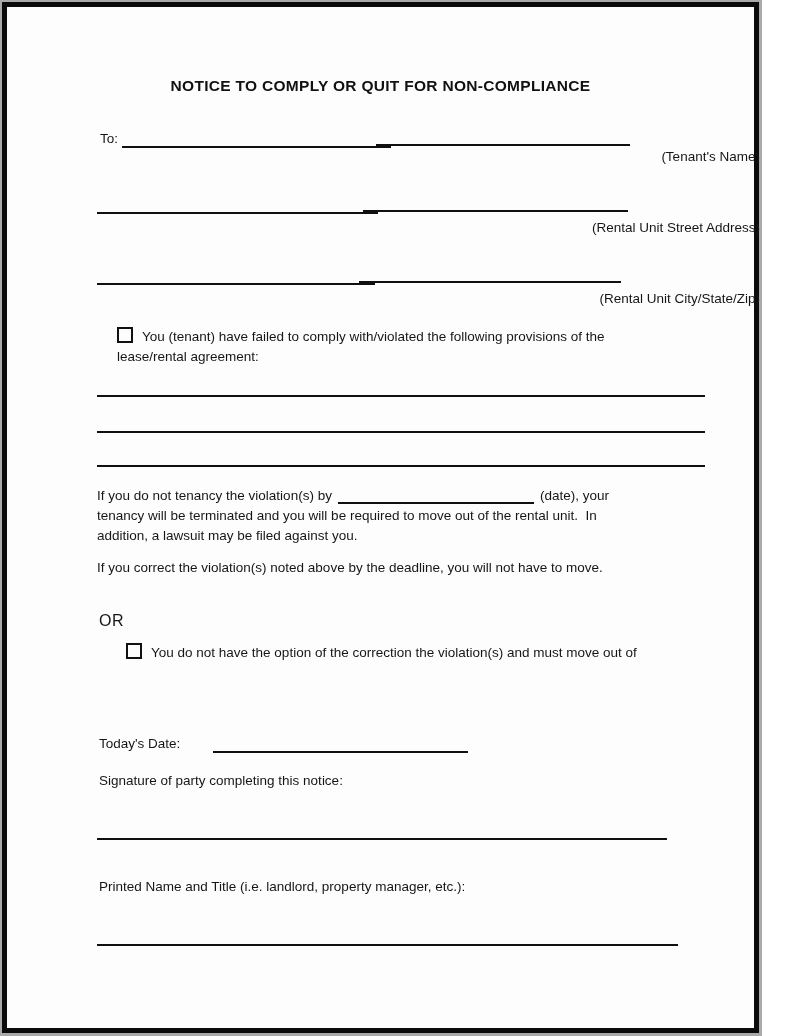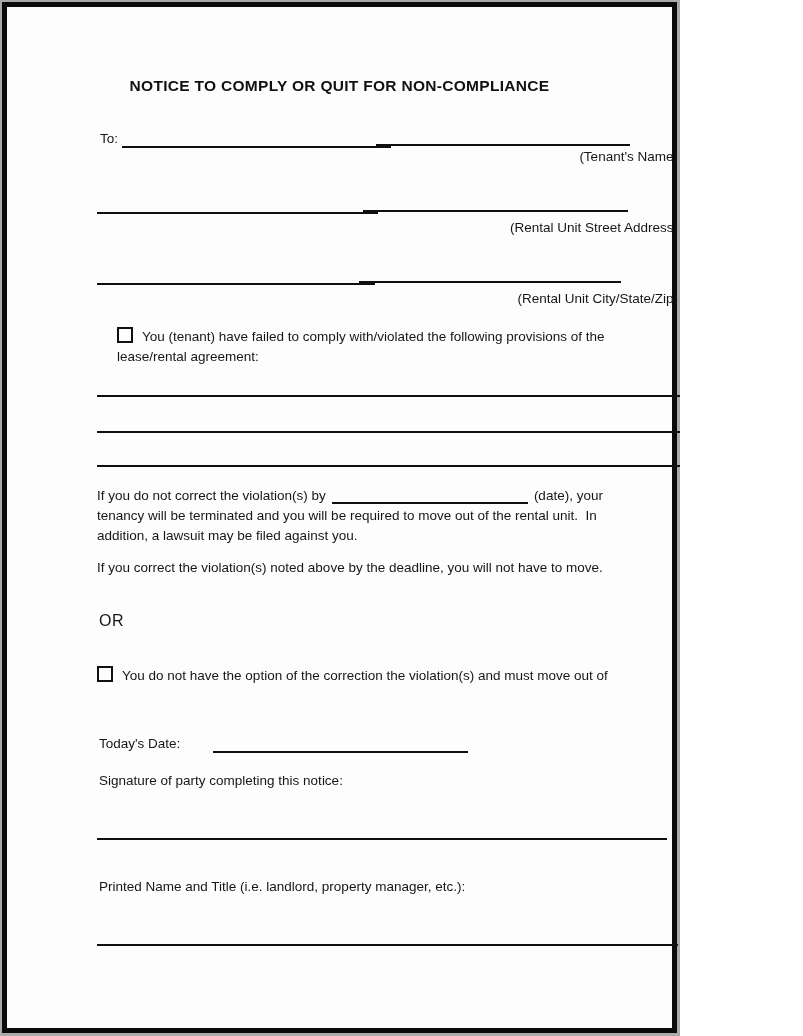--- a/index.html
+++ b/index.html
@@ -1,18 +1,18 @@
 <!DOCTYPE html>
 <html><head>
 <meta charset="utf-8">
 <style>
   html, body { margin:0; padding:0; background:#ffffff; }
   .canvas {
     position:relative;
-    width:680px; height:1036px;
+    width:762px; height:1036px;
     background:#aaaaaa;
     font-family:"Liberation Sans","DejaVu Sans",sans-serif;
     color:#161616;
     overflow:hidden;
   }
   .page {
     position:absolute; left:2px; top:2px; right:3px; bottom:3px;
     background:#fdfdfd;
     border:5px solid #0b0b0b;
     box-sizing:border-box;
@@ -54,21 +54,21 @@
   .v2           { left:90px;  top:424px; width:608px; }
   .v3           { left:90px;  top:458px; width:608px; }
   .date-line    { left:206px; top:744px; width:255px; }
   .sig-line     { left:90px;  top:831px; width:570px; }
   .printed-line { left:90px;  top:937px; width:581px; }
 
   .block { position:absolute; left:90px; font-size:13.5px; }
   .violation-block  { top:320px;margin-left:20px; }
   .correction-block { top:479px; }
   .deadline-note    { top:551px; }
-  .nooption-block   { top:659px; }
+  .nooption-block   { top:636px;margin-left:29px; }
   .tline { white-space:pre; line-height:20px; }
 
   .checkbox {
     display:inline-block; width:12px; height:12px;
     border:2px solid #111; background:#fdfdfd;
     vertical-align:-2px; margin-right:9px;
   }
   .blank {
     display:inline-block; height:13px;
     border-bottom:2px solid #101010;
@@ -107,21 +107,21 @@
     <div class="block violation-block">
       <div class="tline"><span class="checkbox"></span><span>You (tenant) have failed to comply with/violated the following provisions of the</span></div>
       <div class="tline"><span>lease/rental agreement:</span></div>
     </div>
 
     <div class="rule v1"></div>
     <div class="rule v2"></div>
     <div class="rule v3"></div>
 
     <div class="block correction-block">
-      <div class="tline"><span>If you do not correct the violation(s) by</span><span class="blank date-blank"></span><span>(date), your</span></div>
+      <div class="tline"><span>If you do not tenancy the violation(s) by</span><span class="blank date-blank"></span><span>(date), your</span></div>
       <div class="tline"><span>tenancy will be terminated and you will be required to move out of the rental unit.  In</span></div>
       <div class="tline"><span>addition, a lawsuit may be filed against you.</span></div>
     </div>
 
     <div class="block deadline-note"><span class="tline">If you correct the violation(s) noted above by the deadline, you will not have to move.</span></div>
 
     <div class="label or-label">OR</div>
 
     <div class="block nooption-block">
       <div class="tline"><span class="checkbox"></span><span>You do not have the option of the correction the violation(s) and must move out of</span></div>

